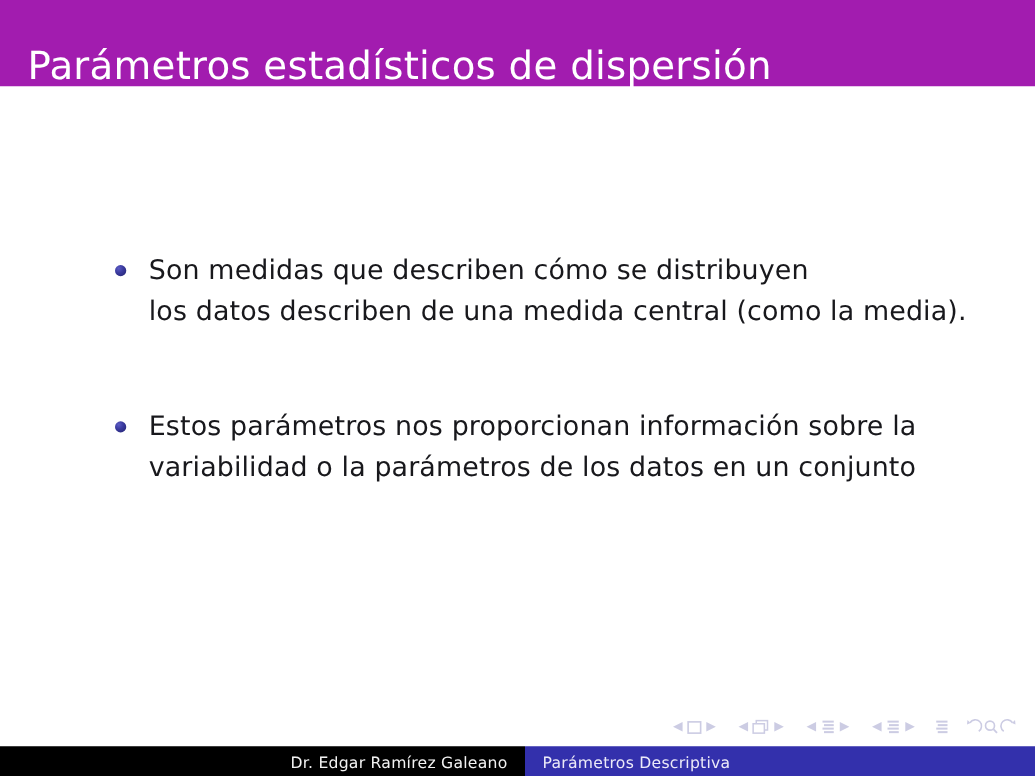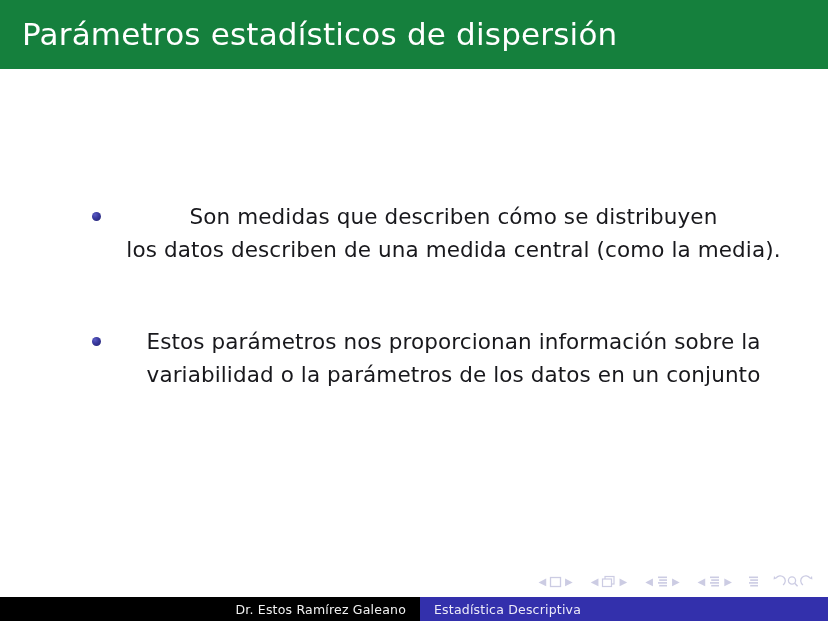--- a/index.html
+++ b/index.html
@@ -24,42 +24,41 @@
     box-sizing: border-box;
   }
 
   
   .titlebar {
     position: absolute;
     left: 0;
     top: 0;
     width: 828px;
     height: 69px;
-    background: #15803d;
-    display: flex;
-    align-items: center;
+    background: #a21caf;
+    display: flex;
+    align-items: flex-end;
   }
   .titlebar-text {
     color: #ffffff;
     font-size: 31px;
     font-weight: 400;
     letter-spacing: 0.2px;
     padding-left: 22px;
     line-height: 1;
     white-space: nowrap;
   }
 
   
   .content {
     position: absolute;
     left: 0;
     top: 69px;
     width: 828px;
     height: 500px;
-    text-align: center;
   }
 
   .itemize {
     position: absolute;
     left: 88px;
     top: 131px;
     width: 700px;
   }
 
   .item {
@@ -269,20 +268,20 @@
           <path d="M3 10 A5 5 0 1 1 10 3.2" fill="none" stroke="#9a9ac8" stroke-width="1.3"></path>
           <path d="M12 1 L9.6 3.4 L12.4 4.6 Z" fill="#9a9ac8"></path>
         </svg>
       </span>
     </div>
 
   </div>
 
   <div class="footline">
     <div class="foot-author">
-      <span class="foot-author-text">Dr. Estos Ramírez Galeano</span>
+      <span class="foot-author-text">Dr. Edgar Ramírez Galeano</span>
     </div>
     <div class="foot-title">
-      <span class="foot-title-text">Estadística Descriptiva</span>
+      <span class="foot-title-text">Parámetros Descriptiva</span>
     </div>
   </div>
 
 </div>
 
 </body></html>

